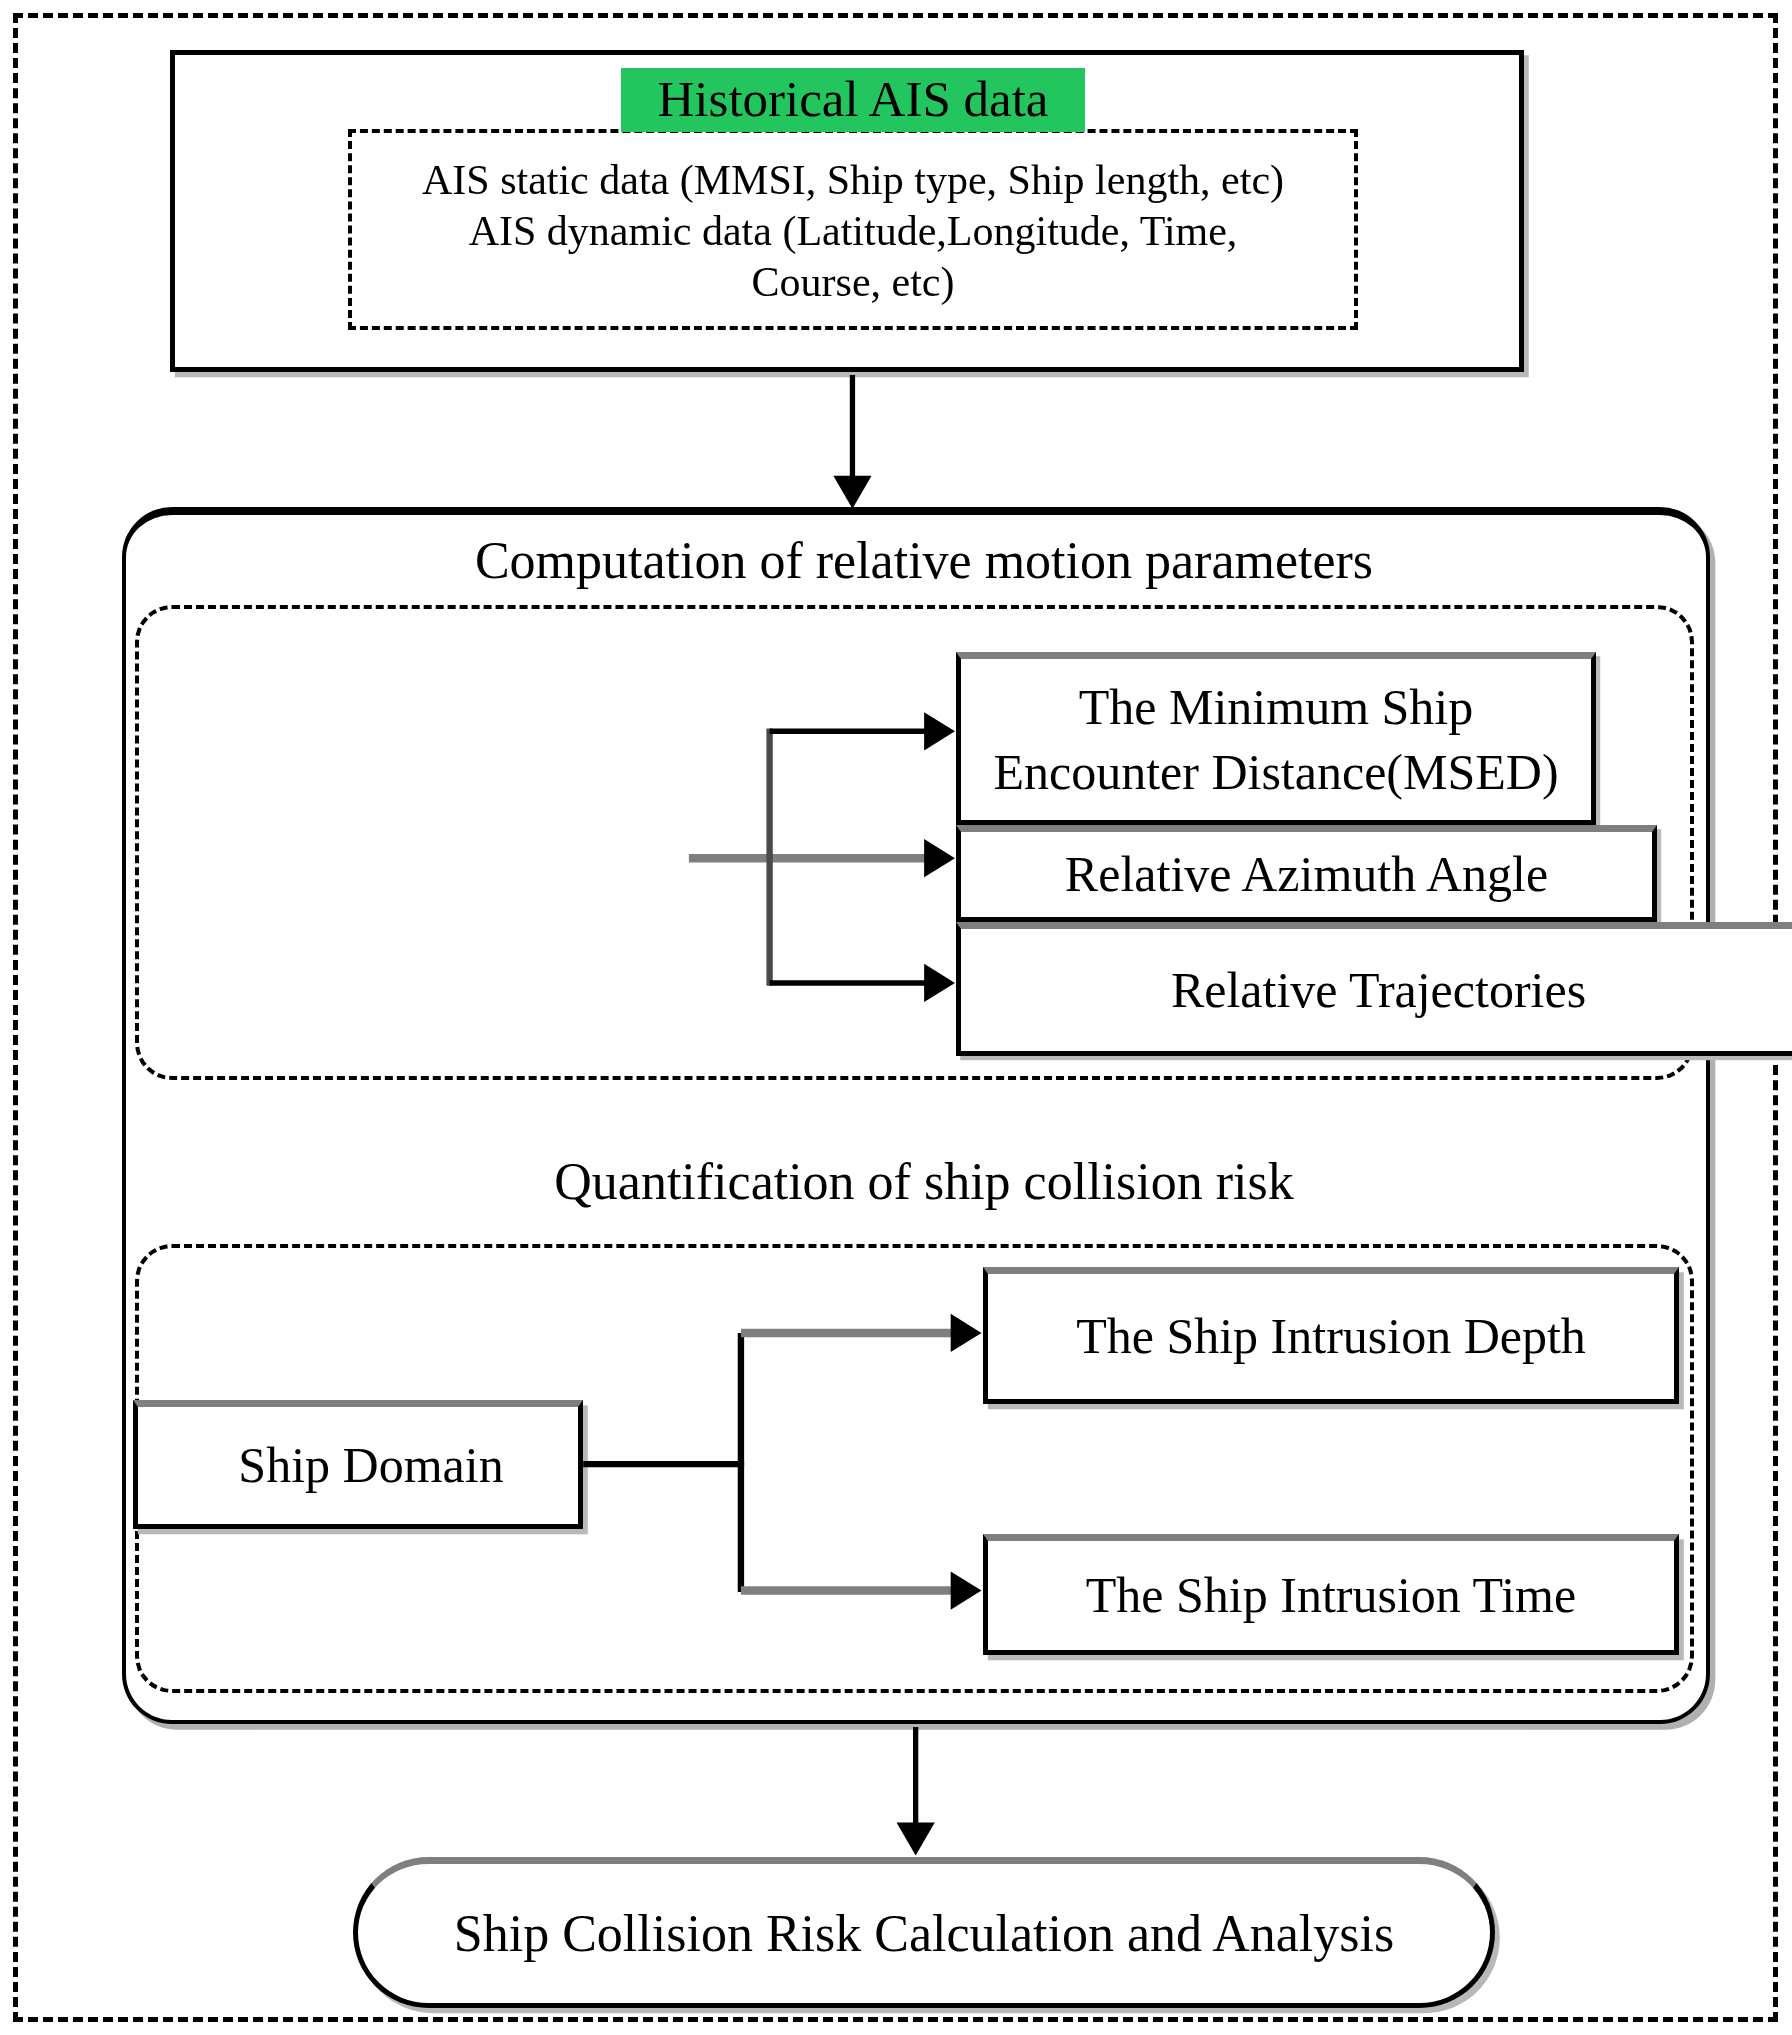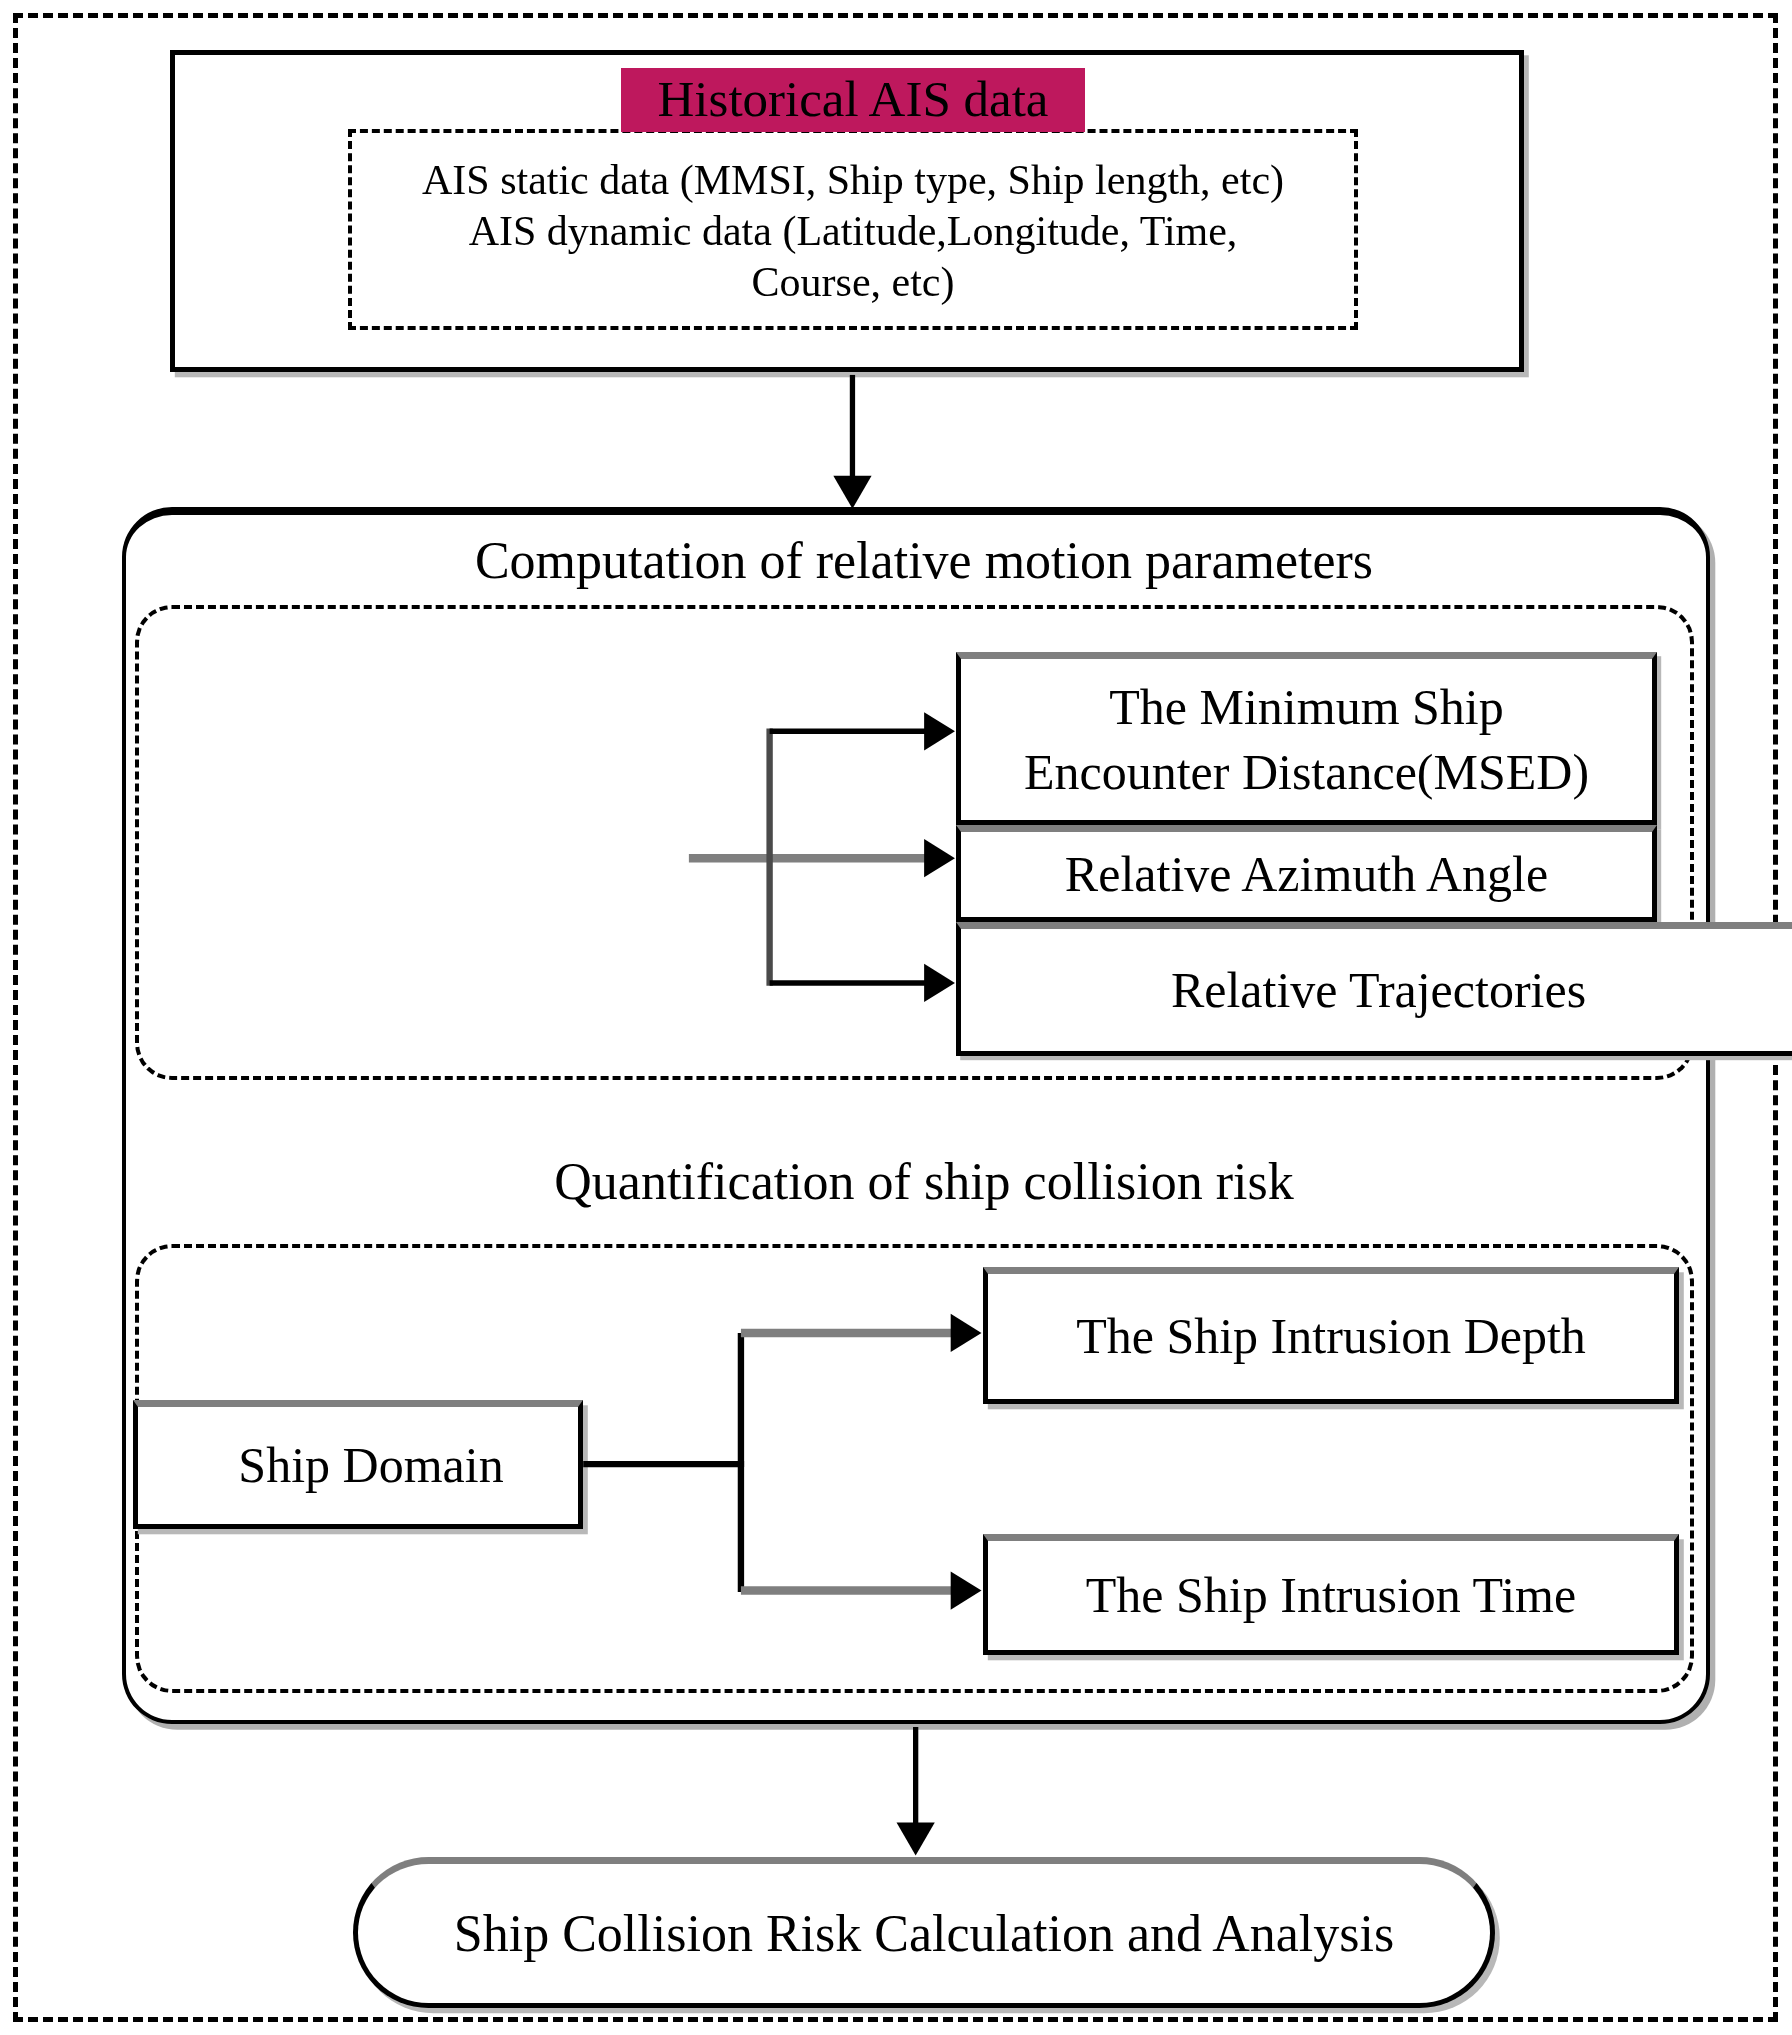--- a/index.html
+++ b/index.html
@@ -30,21 +30,21 @@
   }
   .label { font-size: 50px; line-height: 1.3; white-space: nowrap; }
   .section-title {
     position: absolute; text-align: center;
     font-size: 52px; white-space: nowrap; padding-left: 8px;
   }
   .inner-lines { font-size: 42px; line-height: 1.22; text-align: center; }
   .inner-lines div { white-space: nowrap; }
   #top-title-wrap { text-align: center; z-index: 3; }
   #top-title-wrap span {
-    display: inline-block; background: #be185d;
+    display: inline-block; background: #22c55e;
     padding: 0 37px; font-size: 51px; line-height: 1.25;
   }
   #connector-layer { position: absolute; left: 0; top: 0; z-index: 2; pointer-events: none; }
 </style>
 </head>
 <body>
 
 <div id="canvas">
 
   <div class="abs" style="left:13.3px; top:13.3px; width:1765px; height:2009px; border:5.3px dashed #000;"></div>
@@ -63,21 +63,21 @@
     <div>Course, etc)</div>
   </div>
 
   <div class="abs" style="left:122px; top:507px; width:1588px; height:1217px; border:4.8px solid #000; border-top-width:8px; border-radius:50px; background:#fff; box-shadow:5.3px 5.8px 0 #b0b0b0;"></div>
 
   <div class="section-title" style="left:122px; top:531px; width:1588px;">Computation of relative motion parameters</div>
 
   <div class="dotted-box" style="left:135px; top:605px; width:1559px; height:475px; border-radius:37px;"></div>
 
 
-  <div class="solid-box gray-top" style="left:956px; top:652px; width:701px; height:173px; box-shadow:4.2px 4.2px 0 #b8b8b8;">
+  <div class="solid-box gray-top" style="left:956px; top:652px; width:640px; height:173px; box-shadow:4.2px 4.2px 0 #b8b8b8;">
     <div class="label">The Minimum Ship</div>
     <div class="label">Encounter Distance(MSED)</div>
   </div>
 
   <div class="solid-box gray-top" style="left:956px; top:825px; width:701px; height:97px; box-shadow:4.2px 4.2px 0 #b8b8b8;">
     <div class="label">Relative Azimuth Angle</div>
   </div>
 
   <div class="solid-box gray-top" style="left:956px; top:922px; width:845px; height:134px; box-shadow:4.2px 4.2px 0 #b8b8b8;">
     <div class="label">Relative Trajectories</div>

